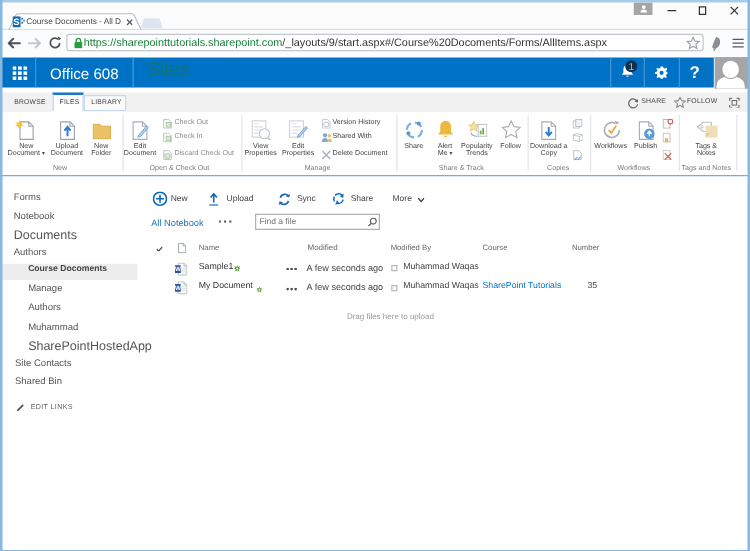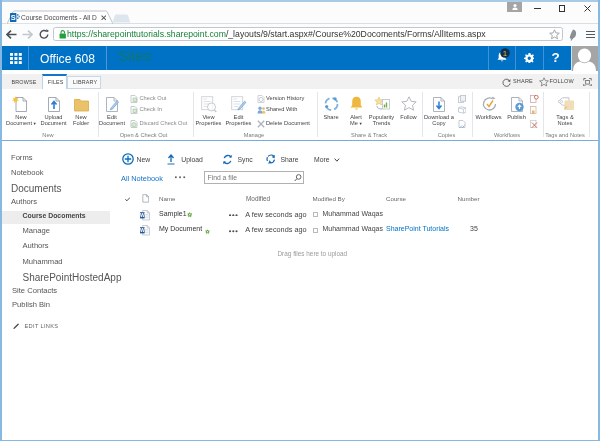--- a/index.html
+++ b/index.html
@@ -327,21 +327,21 @@
 <div class="txt" style="left:11px;top:168px;font-size:7.6px;color:#555;text-align:right;">Notebook</div>
 <div class="txt" style="left:11px;top:183px;font-size:10px;color:#555;">Documents</div>
 <div class="txt" style="left:11px;top:197.2px;font-size:7.6px;color:#555;">Authors</div>
 <div class="abs" style="left:0px;top:210.5px;width:110px;height:13.5px;background:#ededed;"></div>
 <div class="txt" style="left:22.5px;top:211.8px;font-size:6.9px;font-weight:bold;color:#444;">Course Docoments</div>
 <div class="txt" style="left:22.5px;top:226.4px;font-size:7.6px;color:#555;">Manage</div>
 <div class="txt" style="left:22.5px;top:241px;font-size:7.6px;color:#555;text-align:center;">Authors</div>
 <div class="txt" style="left:22.5px;top:257.3px;font-size:7.6px;color:#555;">Muhammad</div>
 <div class="txt" style="left:22.5px;top:271.9px;font-size:10px;color:#555;">SharePointHostedApp</div>
 <div class="txt" style="left:12px;top:286px;font-size:7.6px;color:#555;">Site Contacts</div>
-<div class="txt" style="left:12px;top:300.3px;font-size:7.6px;color:#555;">Publish Bin</div>
+<div class="txt" style="left:12px;top:300.3px;font-size:7.6px;color:#555;">Shared Bin</div>
 <svg class="abs" style="left:13.2px;top:322.6px;" width="6.5" height="6.5" viewBox="0 0 6.5 6.5">
   <path d="M0.2 6.3 L0.9 4.6 L4.7 0.8 Q5.1 0.4 5.5 0.8 L5.7 1 Q6.1 1.4 5.7 1.8 L1.9 5.6 Z" fill="#4f4f4f"></path>
 </svg>
 <div class="txt" style="left:24.5px;top:322.8px;font-size:5.7px;color:#666;letter-spacing:0.3px;">EDIT LINKS</div>
 
 <svg class="abs" style="left:121.5px;top:153.2px;" width="12" height="12" viewBox="0 0 12 12">
   <circle cx="6" cy="6" r="5.2" fill="none" stroke="#0a6cbd" stroke-width="1.3"></circle>
   <path d="M6 2.8 L6 9.2 M2.8 6 L9.2 6" stroke="#0a6cbd" stroke-width="1.3"></path>
 </svg>
 <div class="txt" style="left:136.5px;top:155.8px;font-size:6.8px;color:#444;">New</div>

